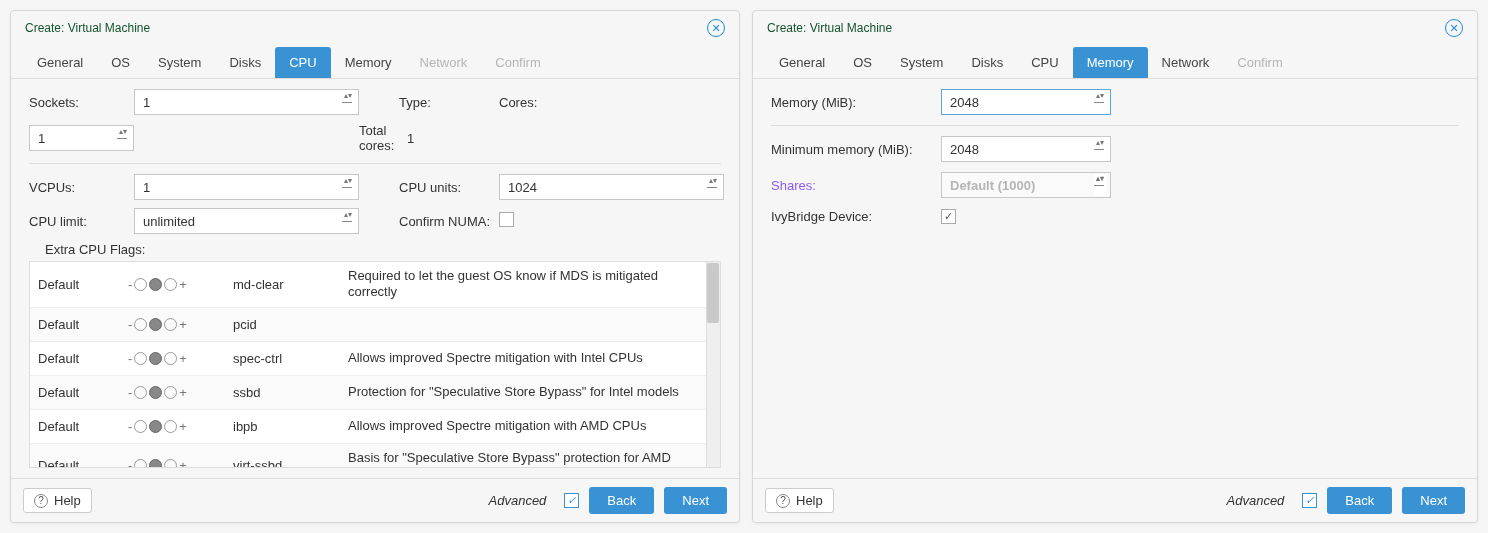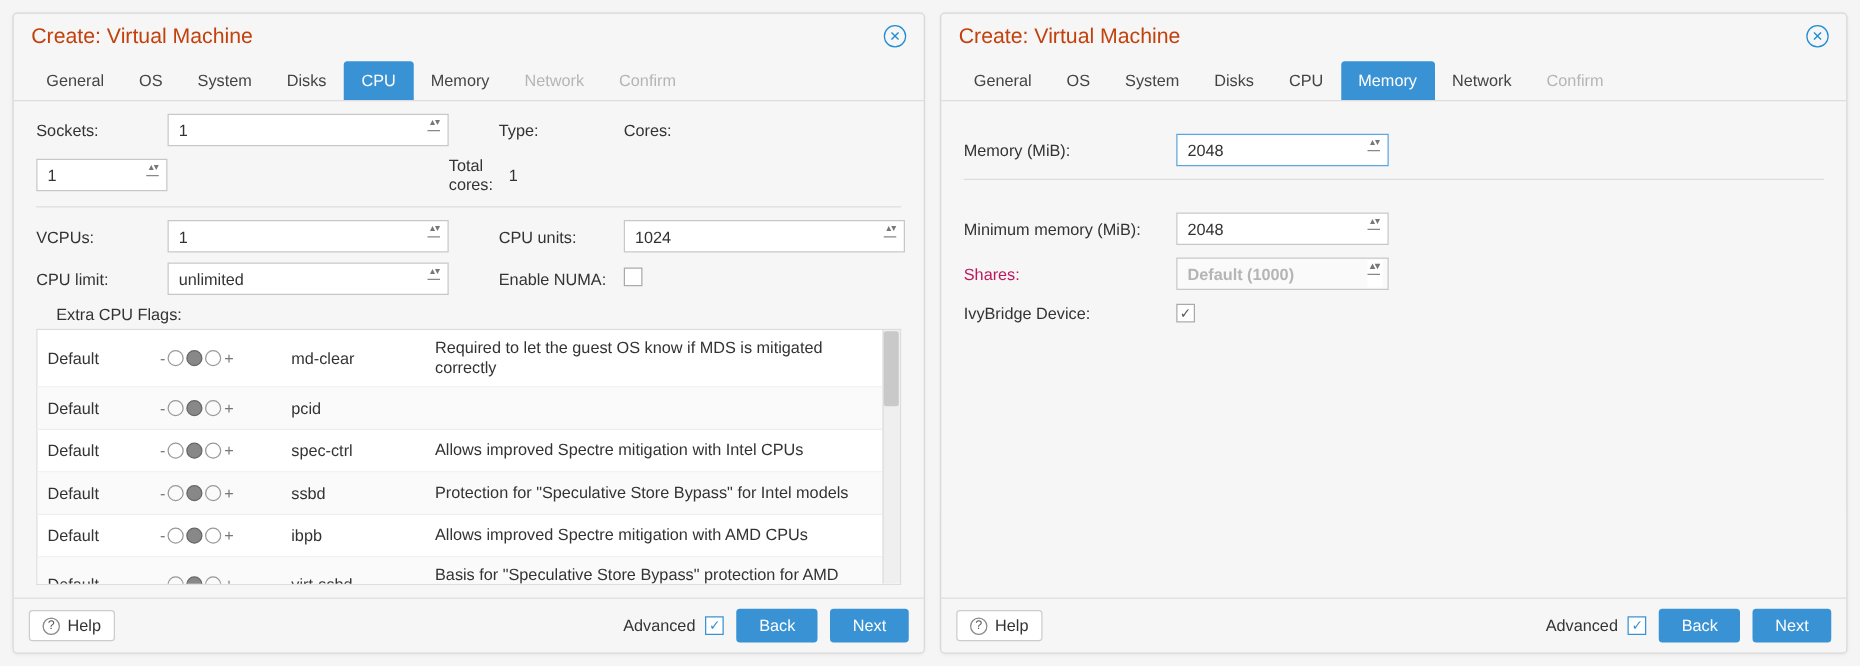--- a/index.html
+++ b/index.html
@@ -23,22 +23,22 @@
     flex-direction: column;
     box-shadow: 0 1px 3px rgba(0,0,0,0.05);
   }
   .dialog-header {
     display: flex;
     justify-content: space-between;
     align-items: center;
     padding: 8px 14px 6px 14px;
   }
   .dialog-title {
-    color: #c2410c;
-    font-size: 17px;
+    color: #14532d;
+    font-size: 12px;
   }
   .close-icon {
     color: #1f8dd6;
     width: 18px;
     height: 18px;
     border: 1.5px solid #1f8dd6;
     border-radius: 50%;
     display: inline-flex;
     align-items: center;
     justify-content: center;
@@ -73,24 +73,23 @@
     flex-direction: column;
   }
   .form-grid {
     display: grid;
     grid-template-columns: 105px 225px 40px 100px 225px;
     row-gap: 8px;
     align-items: center;
   }
   .form-grid.single {
     grid-template-columns: 170px 170px;
-    margin-top: 16px;
   }
   .lbl { color: #333; }
-  .lbl.disabled { color: #be185d; }
+  .lbl.disabled { color: #8b5cf6; }
   .spinner, .combo, .static-val {
     height: 26px;
     border: 1px solid #c7c7c7;
     background: #fff;
     display: flex;
     align-items: center;
     padding: 0 8px;
     position: relative;
   }
   .spinner.disabled { color: #b5b5b5; background:#fafafa;font-weight:bold;}
@@ -207,21 +206,21 @@
     align-items: center;
     gap: 6px;
     cursor: pointer;
   }
   .help-icon {
     width:14px;height:14px;border:1px solid #888;border-radius:50%;
     display:inline-flex;align-items:center;justify-content:center;
     font-size:10px;color:#555;
   }
   .spacer { flex: 1; }
-  .adv { display:flex; align-items:flex-start; gap:8px; }
+  .adv { display:flex; align-items:flex-start; gap:18px;font-style:italic; }
   .btn {
     background:#3892d4;color:#fff;border:none;border-radius:3px;
     padding:6px 18px;cursor:pointer;font-size:13px;
   }
   .highlight { border: 1px solid #5aa7dd; }
 </style>
 </head>
 <body>
 
 <div class="dialog">
@@ -274,21 +273,21 @@
           <span>1024</span>
           <span class="chevrons">▴▾</span>
         </div>
 
       <div class="lbl">CPU limit:</div>
       <div class="spinner">
           <span>unlimited</span>
           <span class="chevrons">▴▾</span>
         </div>
       <div></div>
-      <div class="lbl">Enable NUMA:</div>
+      <div class="lbl">Confirm NUMA:</div>
       <div><span class="checkbox"></span></div>
     </div>
 
     <div class="flags-lbl">Extra CPU Flags:</div>
     <div class="flags-table">
       <div id="flags-rows">
           <div class="flag-row">
             <div class="lbl">Default</div>
             <div class="tristate">- <span class="dot"></span><span class="dot sel"></span><span class="dot"></span> +</div>
             <div class="flag-name">md-clear</div>

